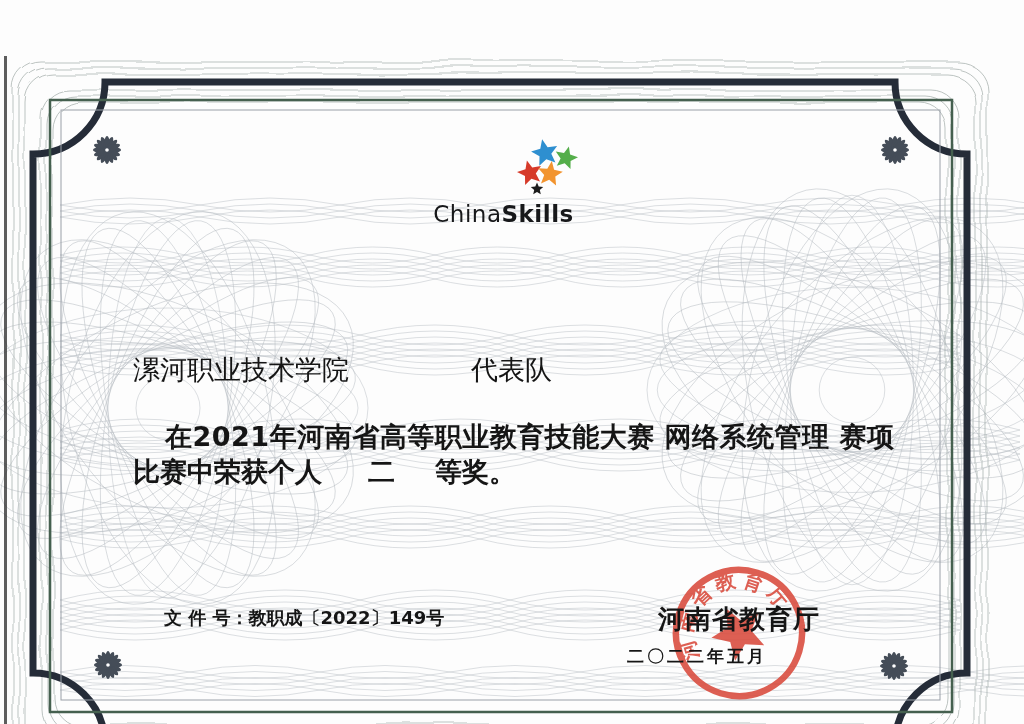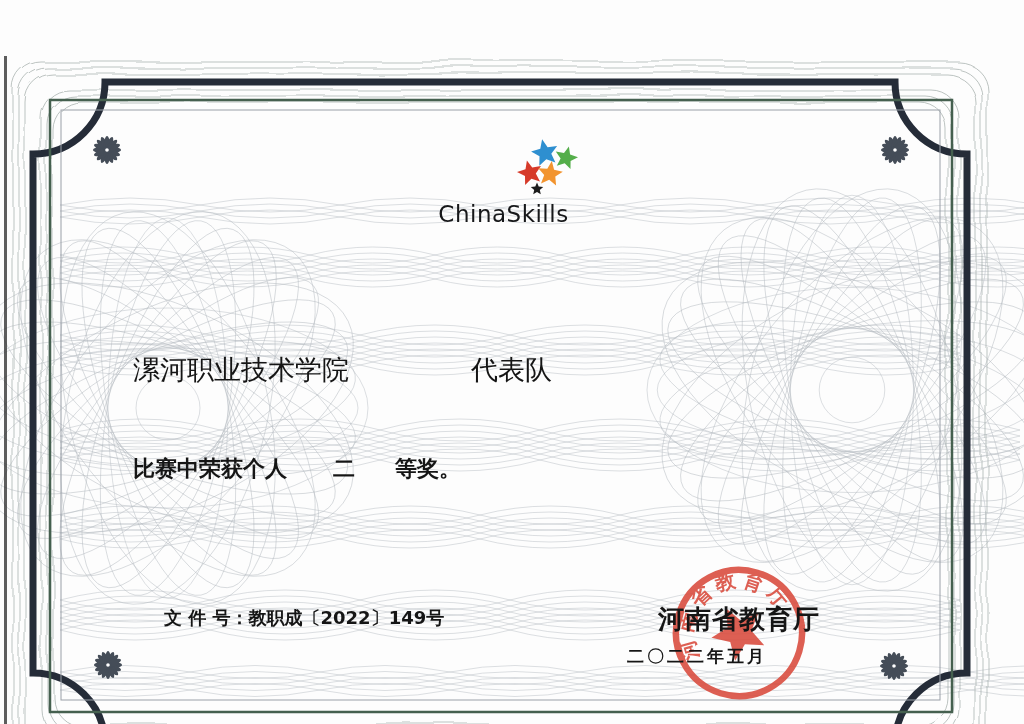--- a/index.html
+++ b/index.html
@@ -4,27 +4,27 @@
 <style>
   html,body{margin:0;padding:0;background:#ffffff;}
   .page{position:relative;width:1024px;height:724px;background:#fdfdfd;overflow:hidden;
         font-family:"DejaVu Sans","Liberation Sans",sans-serif;color:#151515;}
   svg.decor{position:absolute;left:0;top:0;width:1024px;height:724px;z-index:1;}
   .txt{position:absolute;z-index:2;white-space:nowrap;}
   .gw{fill:none;stroke:#b4bac0;stroke-width:0.65;opacity:0.72;}
   .gw2{fill:none;stroke:#a7b0ad;stroke-width:0.9;opacity:0.85;}
   .scan-edge{position:absolute;left:4px;top:56px;width:3px;height:668px;background:#303030;opacity:.78;z-index:3;}
   .logo-text{left:421px;top:201px;width:165px;text-align:center;font-size:23px;color:#17181a;letter-spacing:.5px;}
-  .logo-text .bold{font-weight:400;}
+  .logo-text .bold{font-weight:700;}
   .title{left:283px;top:245px;font-size:68px;font-weight:800;letter-spacing:48px;
          color:#c9992a;font-family:"DejaVu Serif","Liberation Serif",serif;
          text-shadow:1px 1px 0 #a87c15, 0 0 2px rgba(166,118,12,.55);}
   .team-line{left:133px;top:352px;font-size:27px;font-weight:400;}
   .body1{left:165px;top:419px;font-size:27px;font-weight:700;letter-spacing:.5px;}
-  .body2{left:133px;top:454px;font-size:22px;font-weight:700;}
+  .body2{left:133px;top:454px;font-size:27px;font-weight:700;}
   .contestant{left:177px;top:536px;font-size:27px;font-weight:700;}
   .sp{display:inline-block;}
   .footnotes{left:164px;top:602px;font-size:18px;font-weight:700;line-height:31px;}
   .issuer{left:658px;top:602px;font-size:26px;font-weight:700;letter-spacing:1px;}
   .date{left:627px;top:645px;font-size:17px;font-weight:700;letter-spacing:3px;}
   .seal-text{font-size:20px;font-weight:700;letter-spacing:5px;fill:#d94a3c;
              font-family:"DejaVu Serif","Liberation Serif",serif;}
 </style>
 </head>
 <body>
@@ -250,20 +250,21 @@
 
   <div class="txt logo-text">
     <span>China</span><span class="bold">Skills</span>
   </div>
 
 
   <div class="txt team-line">
     <span>漯河职业技术学院</span><span class="sp" style="width:122px"></span><span>代表队</span>
   </div>
 
+  <div class="txt body1">在2021年河南省高等职业教育技能大赛 网络系统管理 赛项</div>
 
   <div class="txt body2">
     <span>比赛中荣获个人</span><span class="sp" style="width:46px"></span><span>二</span><span class="sp" style="width:40px"></span><span>等奖。</span>
   </div>
 
 
   <div class="txt footnotes">
     <div>
       <span>文 件 号：</span><span>教职成〔2022〕149号</span>
     </div>

